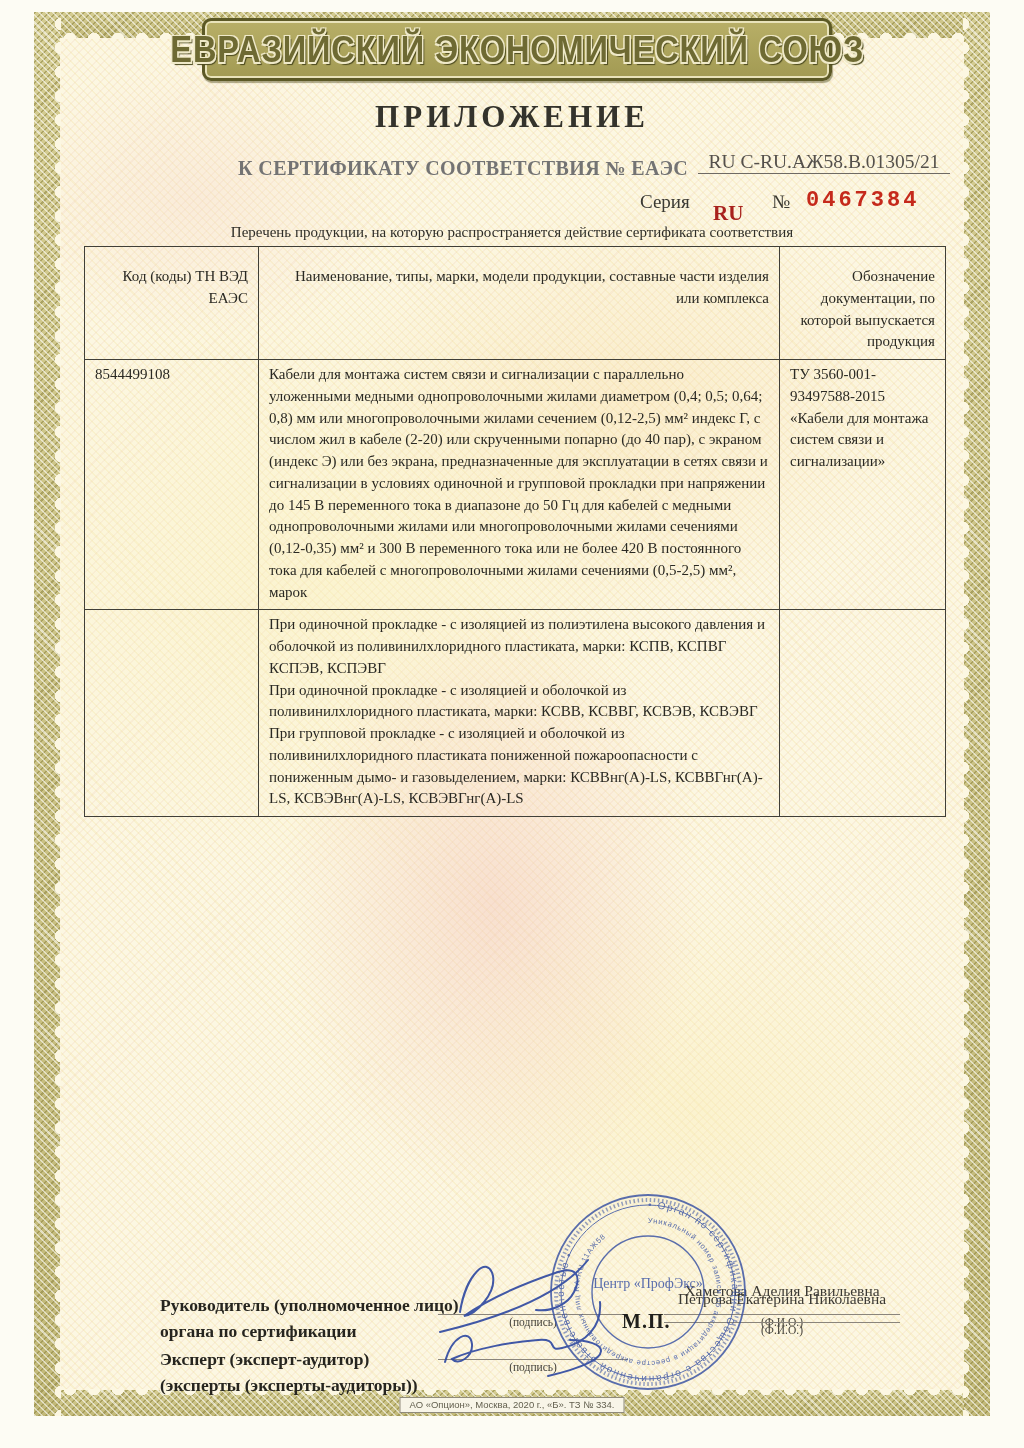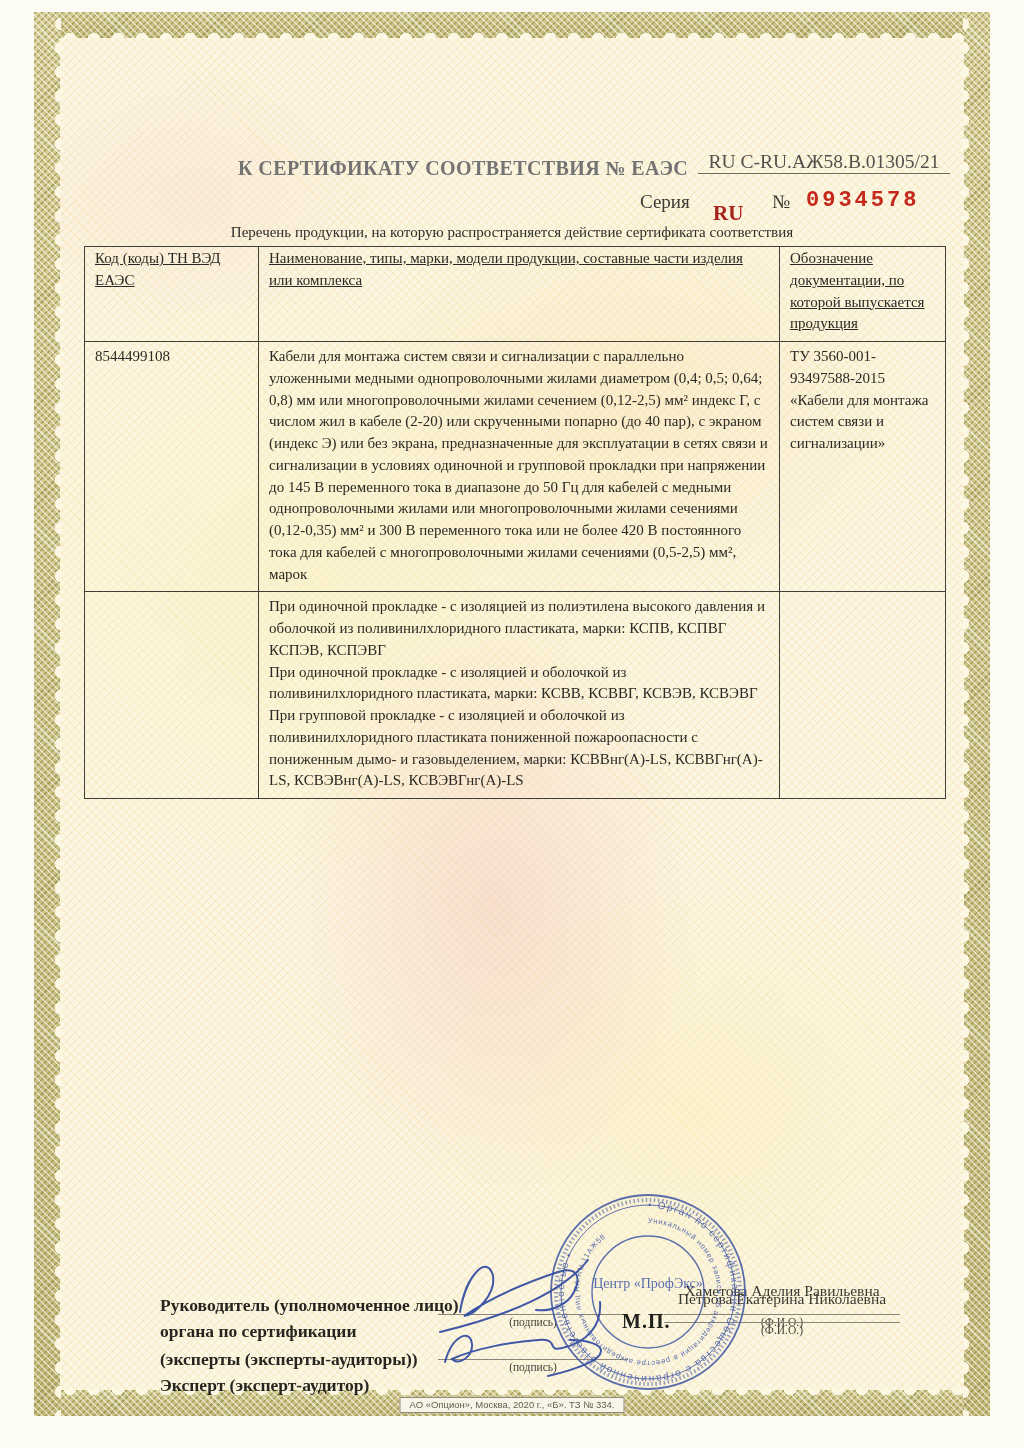--- a/index.html
+++ b/index.html
@@ -63,21 +63,21 @@
     color:#c5291b;font-family:"Liberation Mono",monospace;letter-spacing:3px;}
 
   .products-intro{position:absolute;left:0;top:224px;width:1024px;z-index:2;text-align:center;
     font-size:15px;color:#2e2d27;}
 
   
   .products-table{position:absolute;left:84px;top:246px;z-index:2;border-collapse:collapse;
     table-layout:fixed;width:861px;}
   .products-table th,.products-table td{border:1.5px solid #403f38;vertical-align:top;
     font-size:15px;line-height:1.45;color:#2a2923;padding:4px 10px 6px;font-weight:normal;}
-  .products-table th{text-align:left;padding-top:1px;height:58px;text-decoration:underline;}
+  .products-table th{text-align:right;padding-top:19px;height:58px;}
   .col-code{width:174px;}
   .col-desc{width:521px;}
   .col-doc{width:166px;}
   .row-main td{height:190px;}
   .row-marks td{height:168px;}
   .cell-code{padding:3px 4px;text-align:left;}
   .products-table p{margin:0;}
 
   
   .role-1{position:absolute;left:160px;top:1292px;width:320px;z-index:2;
@@ -106,29 +106,33 @@
 
 <div class="page">
 
   <div class="inner-bg"></div>
 
   <div class="band band-top"></div>
   <div class="band band-bottom"></div>
   <div class="band band-left"></div>
   <div class="band band-right"></div>
 
-
+  <div class="banner">
+    <span class="banner-text">ЕВРАЗИЙСКИЙ ЭКОНОМИЧЕСКИЙ СОЮЗ</span>
+  </div>
+
+  <div class="doc-title">ПРИЛОЖЕНИЕ</div>
 
   <div class="subtitle">К СЕРТИФИКАТУ СООТВЕТСТВИЯ № ЕАЭС</div>
   <div class="cert-number">RU C-RU.АЖ58.В.01305/21</div>
 
   <span class="series-label">Серия</span>
   <span class="series-value">RU</span>
   <span class="number-sign">№</span>
-  <span class="blank-number">0934578</span>
+  <span class="blank-number">0467384</span>
 
   <div class="products-intro">Перечень продукции, на которую распространяется действие сертификата соответствия</div>
 
   <table class="products-table">
     <colgroup>
         <col class="col-code">
         <col class="col-desc">
         <col class="col-doc">
       </colgroup>
     <tbody>
@@ -149,22 +153,22 @@
         <p>При одиночной прокладке - с изоляцией и оболочкой из поливинилхлоридного пластиката, марки: КСВВ, КСВВГ, КСВЭВ, КСВЭВГ</p>
         <p>При групповой прокладке - с изоляцией и оболочкой из поливинилхлоридного пластиката пониженной пожароопасности с пониженным дымо- и газовыделением, марки:  КСВВнг(А)-LS, КСВВГнг(А)-LS, КСВЭВнг(А)-LS,  КСВЭВГнг(А)-LS</p>
       </td>
       <td></td>
     </tr>
   </tbody>
     </table>
 
   <div class="role-1">Руководитель (уполномоченное лицо) органа по сертификации</div>
   <div class="role-2">
+    <div>Эксперт (эксперт-аудитор)</div>
     <div>(эксперты (эксперты-аудиторы))</div>
-    <div>Эксперт (эксперт-аудитор)</div>
   </div>
 
   <div class="sig-block-1">
     <div class="sig-line"></div>
     <div class="sig-caption">(подпись)</div>
   </div>
   <div class="sig-block-2">
     <div class="sig-line"></div>
     <div class="sig-caption">(подпись)</div>
   </div>

